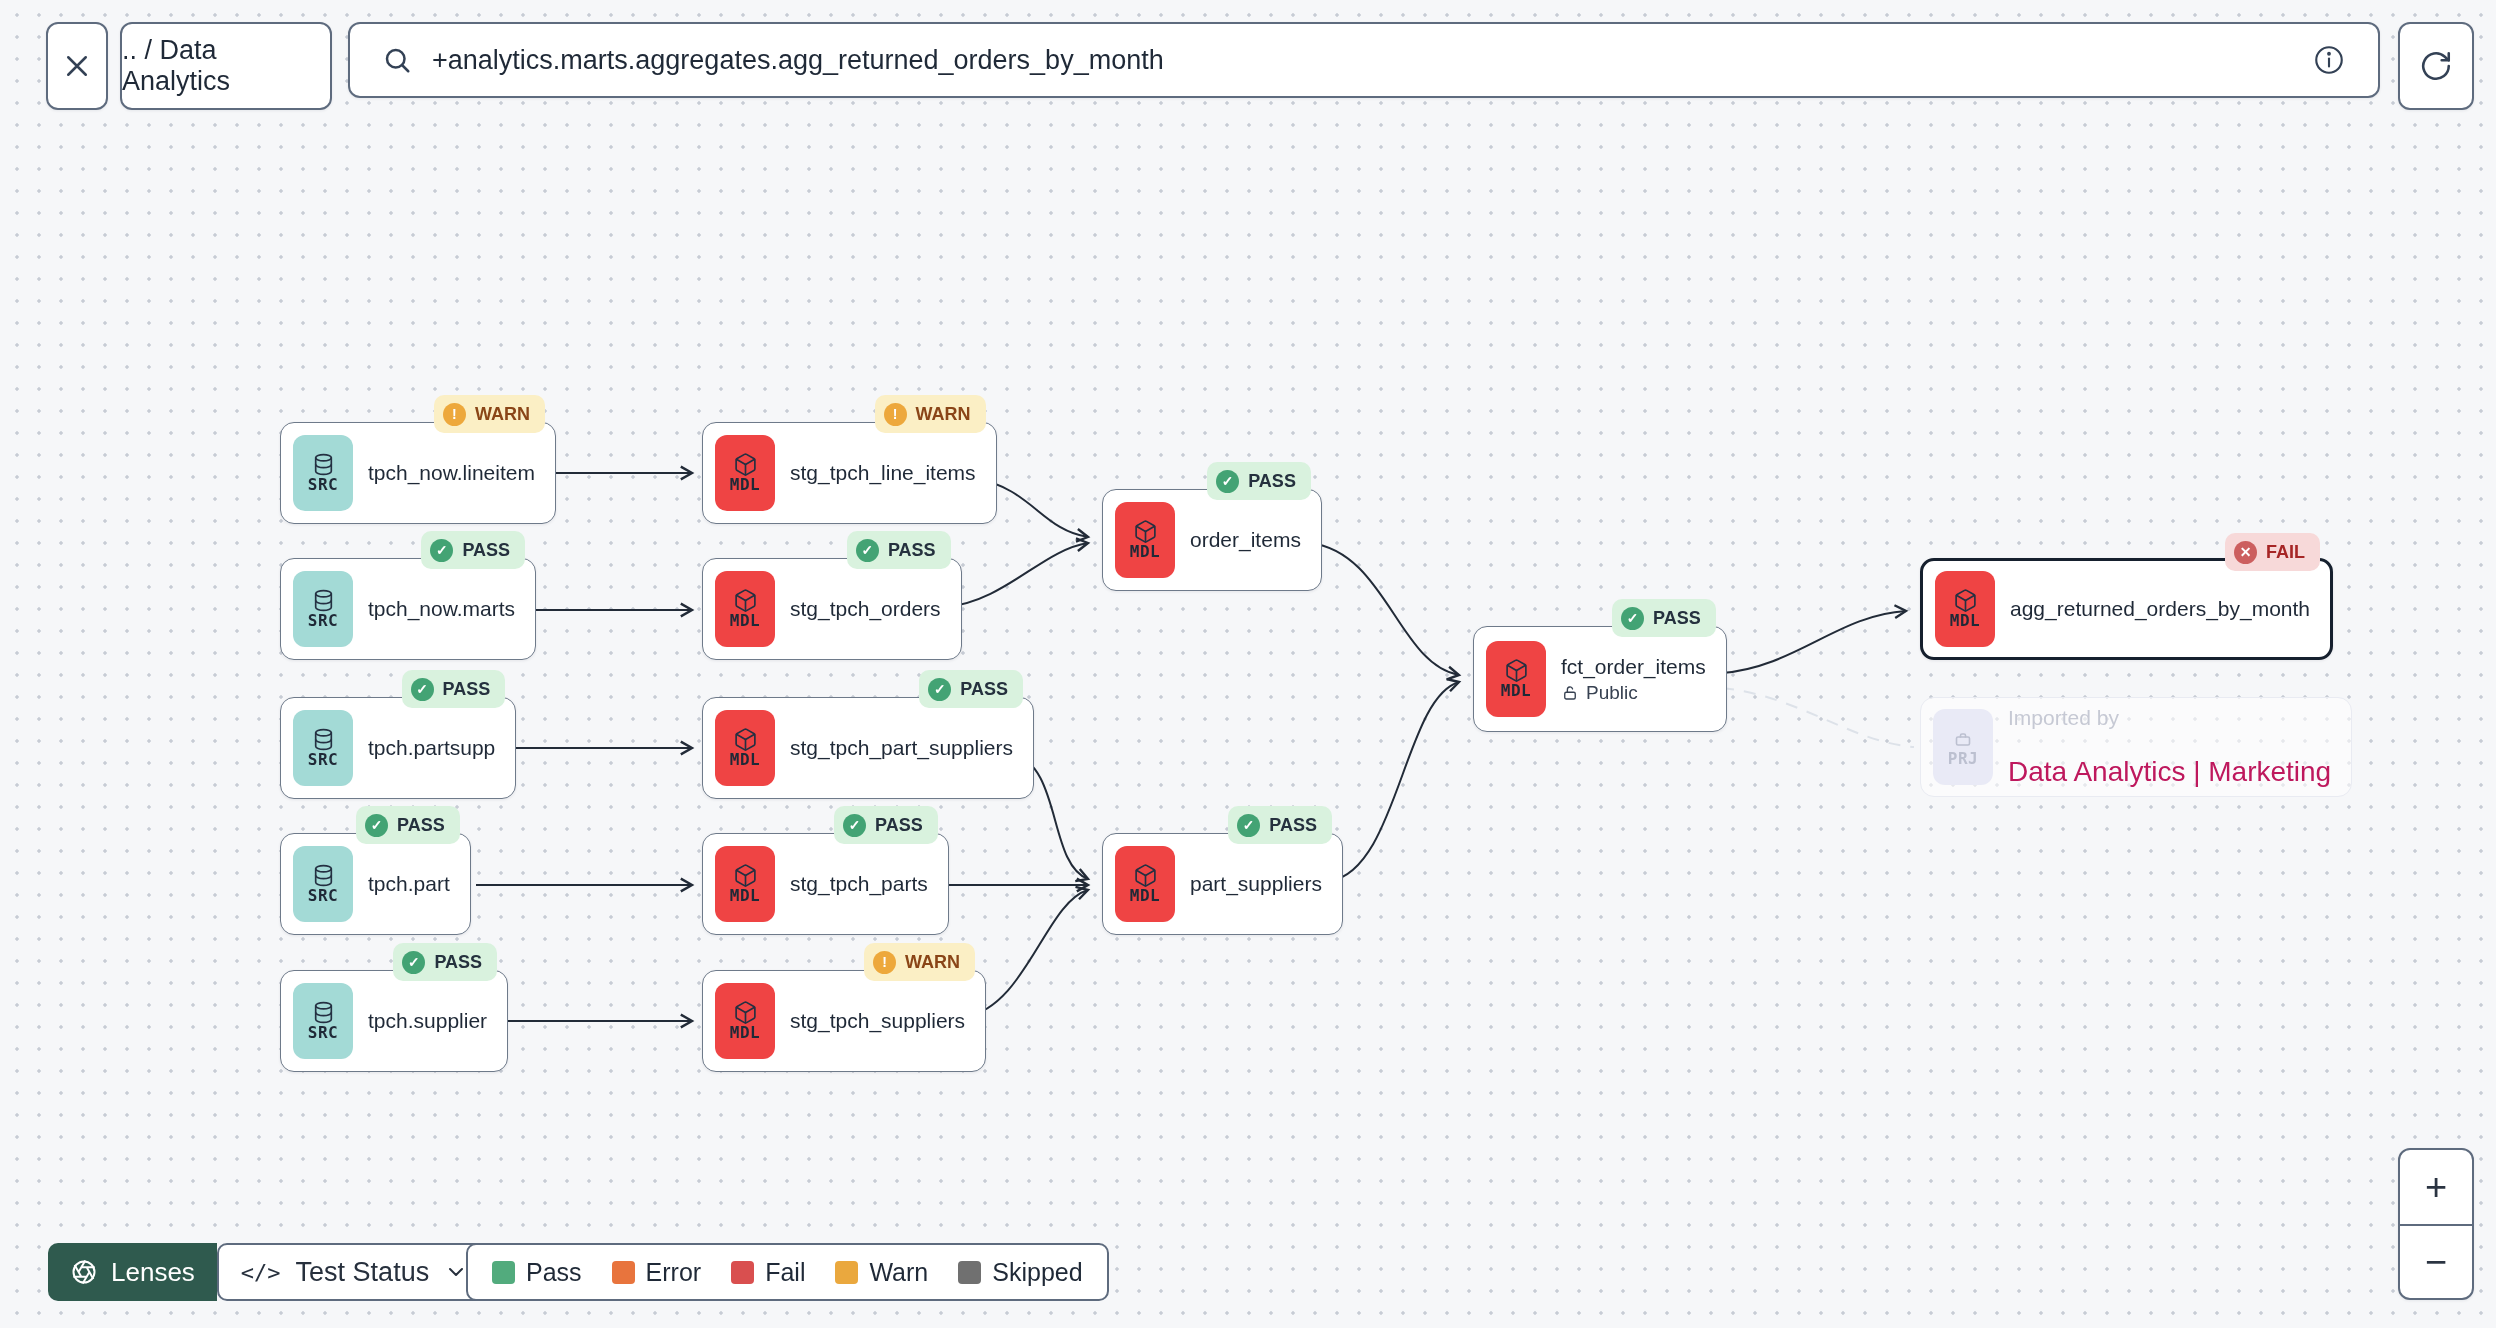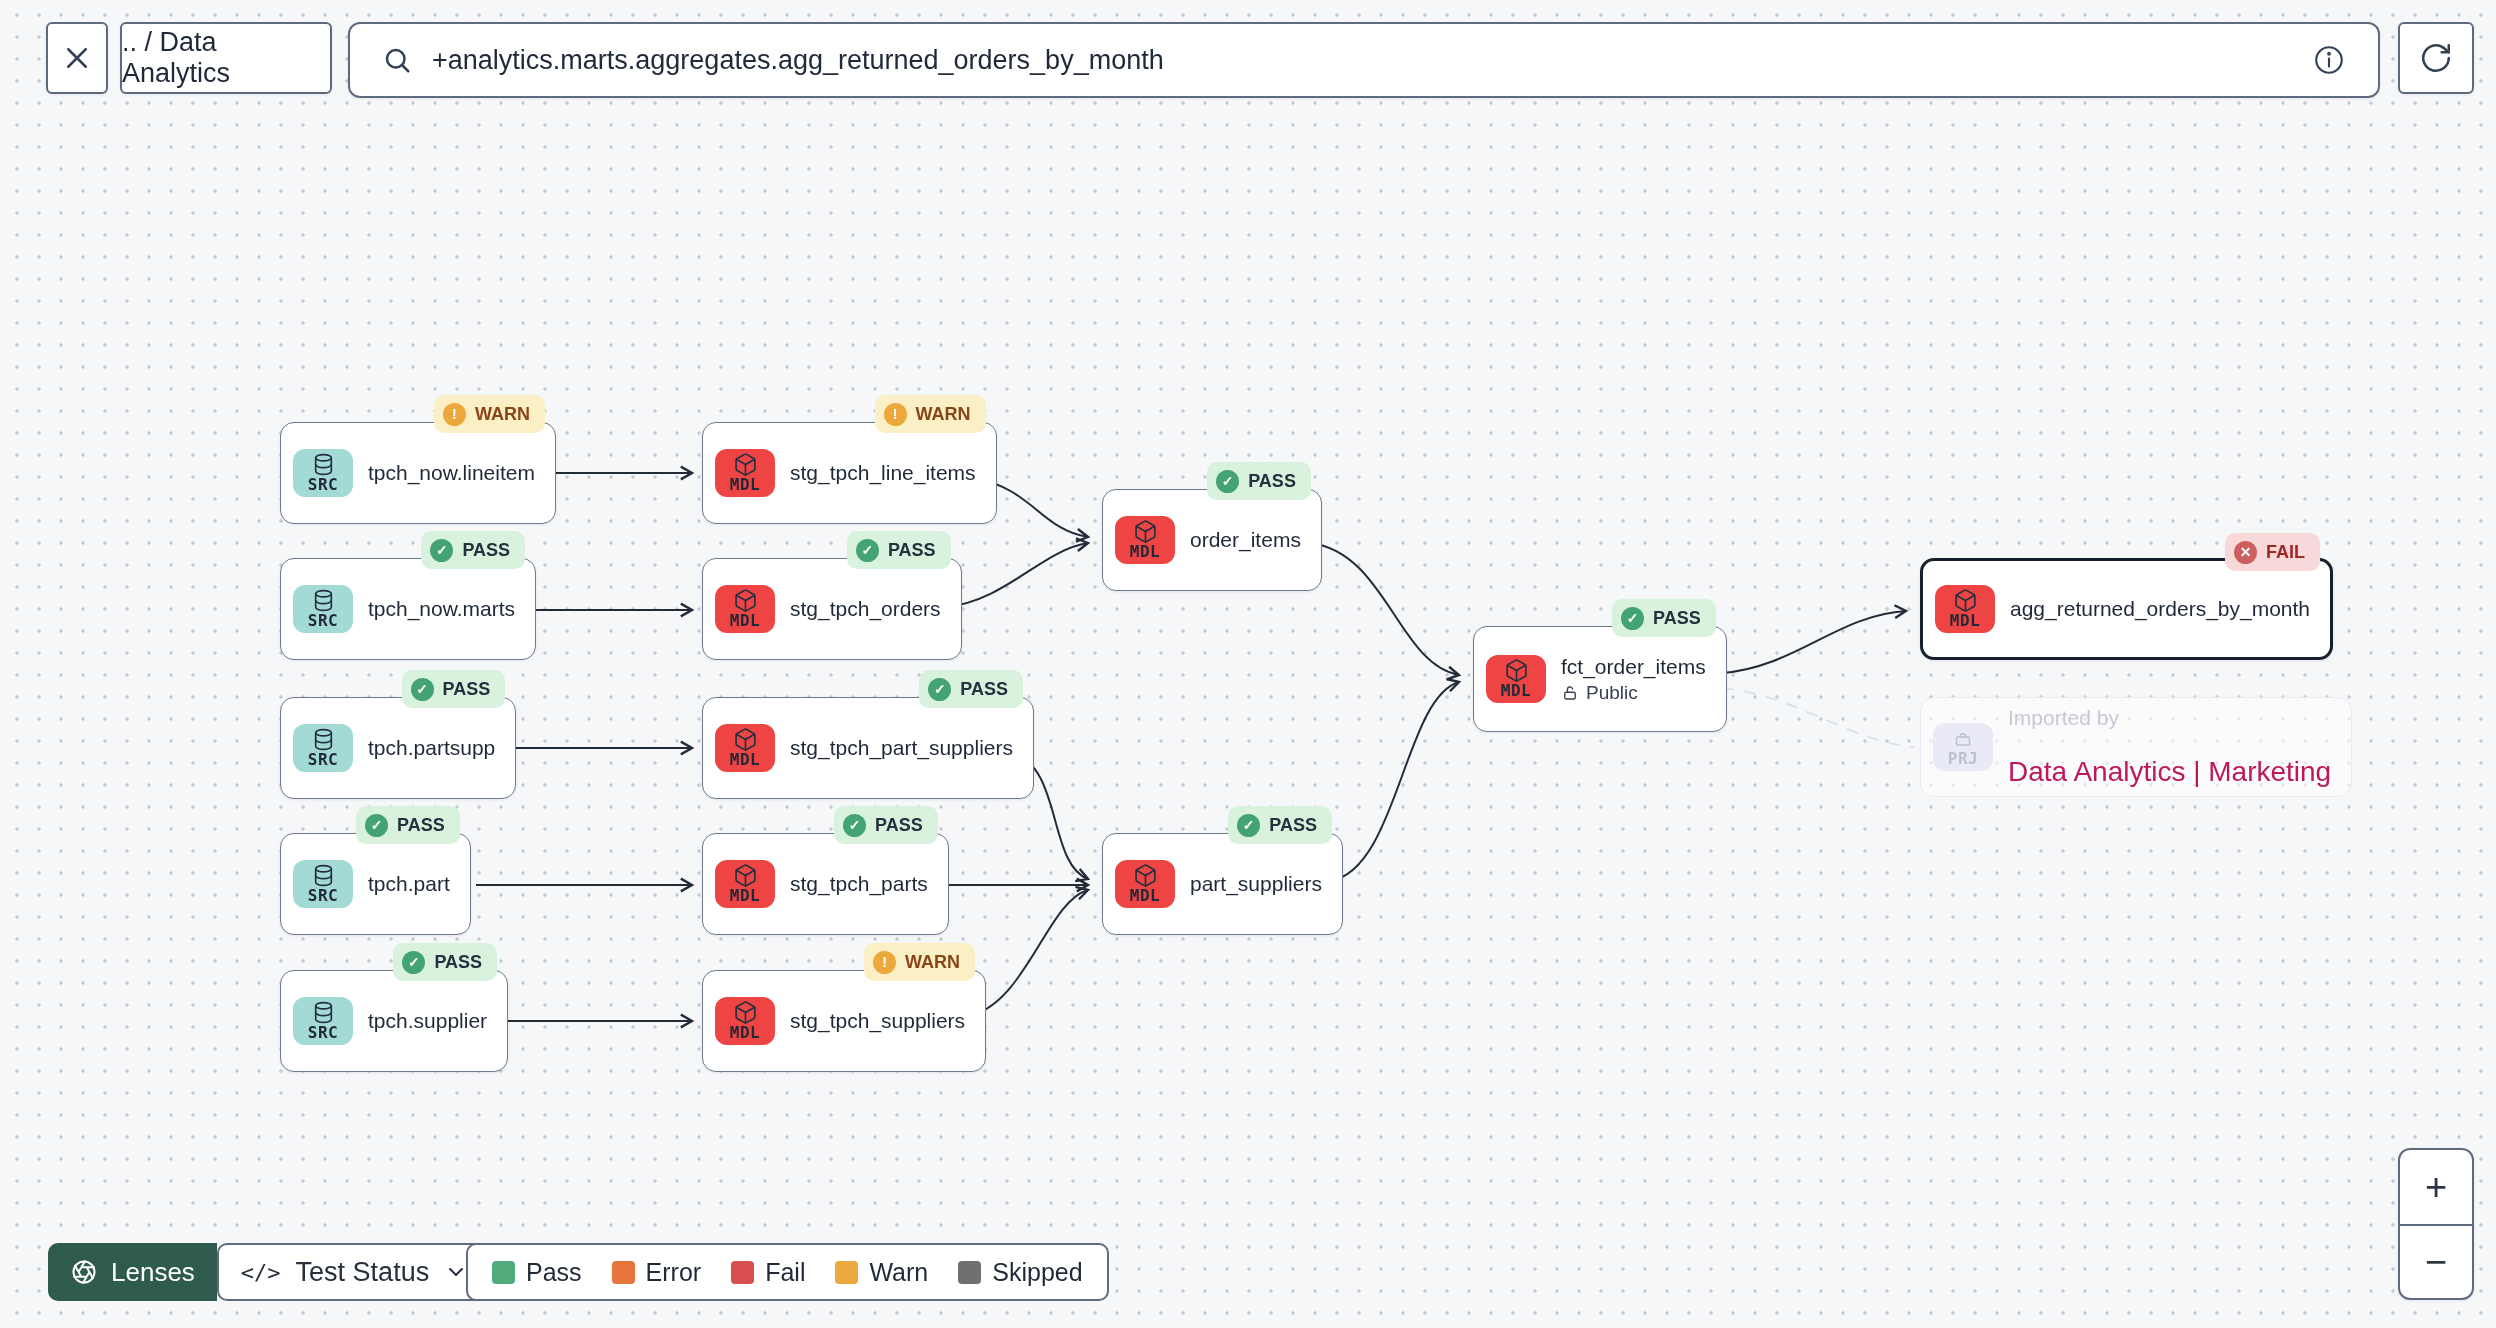--- a/index.html
+++ b/index.html
@@ -10,22 +10,22 @@
     background-image:radial-gradient(circle, #c7ccd5 1.5px, transparent 1.8px);
     background-size:22px 22px;
     background-position:6px 4px;
     position:relative;
     color:#1f2937;
   }
   svg { display:block; }
 
   
   .tbtn {
-    position:absolute; top:22px; height:72px;
-    background:#fff; border:2px solid #5e6b7e; border-radius:6px;
+    position:absolute; top:22px; height:88px;
+    background:#fff; border:2px solid #5e6b7e; border-radius:12px;
     display:flex; align-items:center; justify-content:center;
     box-shadow:0 1px 3px rgba(20,30,50,.07);
     cursor:pointer;
   }
   #close-btn   { left:46px;  width:62px; }
   #breadcrumb  { left:120px; width:212px; font-size:27px; color:#1f2937; }
   #refresh-btn { left:2398px; width:76px; }
   #search-bar {
     position:absolute; left:348px; top:22px; width:2032px; height:76px;
     background:#fff; border:2px solid #5e6b7e; border-radius:12px;
@@ -46,21 +46,21 @@
     position:absolute; height:102px;
     display:inline-flex; align-items:center; gap:15px;
     padding:0 20px 0 12px;
     background:#fff; border:1.5px solid #6e7a8a; border-radius:14px;
     box-shadow:0 1px 3px rgba(20,30,50,.08);
     cursor:pointer; white-space:nowrap;
   }
   .node.selected { border:3.5px solid #16202e; }
   .node-label { font-size:21px; color:#1f2937; }
   .chip {
-    width:60px; height:48px; border-radius:12px; flex:0 0 auto;
+    width:60px; height:76px; border-radius:12px; flex:0 0 auto;
     display:flex; flex-direction:column; align-items:center; justify-content:center;
   }
   .chip-src { background:#a3dad6; }
   .chip-mdl { background:#ef4444; }
   .chip-prj { background:#e9eaf6; }
   .chip-label {
     font-family:"DejaVu Sans Mono", monospace;
     font-size:16px; font-weight:600; color:#1f2937; letter-spacing:.5px; line-height:1.05;
   }
   .chip svg { stroke:#243042; fill:none; stroke-width:1.6; stroke-linecap:round; stroke-linejoin:round; }

